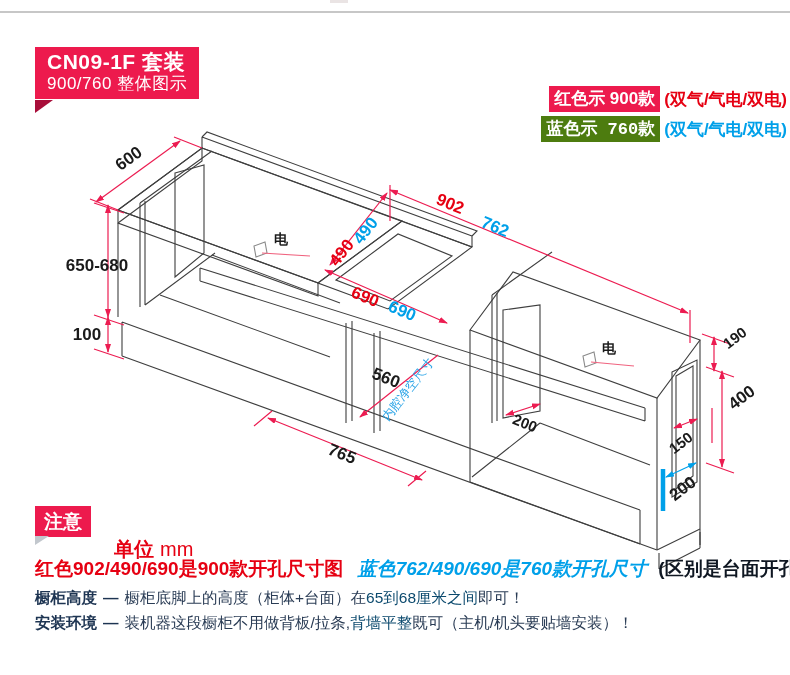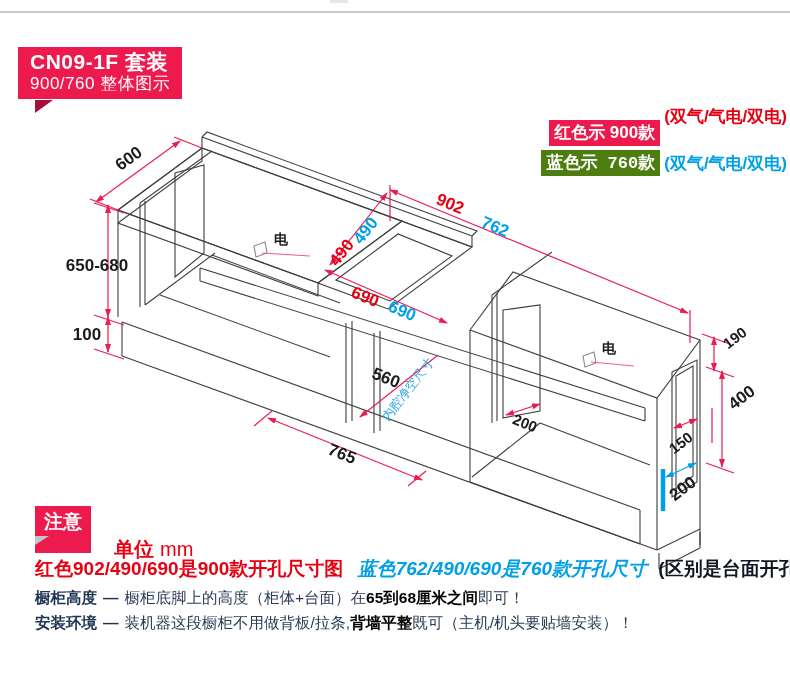--- a/index.html
+++ b/index.html
@@ -4,55 +4,55 @@
 <style>
   html,body{margin:0;padding:0;}
   body{
     width:790px;height:675px;position:relative;background:#ffffff;
     font-family:"Liberation Sans",sans-serif;overflow:hidden;
   }
   .topline{position:absolute;top:11px;left:0;width:790px;height:2px;background:#c7c7c7;}
   .artifact{position:absolute;top:0;left:330px;width:18px;height:3px;background:#eae4e4;}
 
   .model-badge{
-    position:absolute;left:18px;top:47px;background:#ed1a4d;color:#fff;
+    position:absolute;left:35px;top:47px;background:#ed1a4d;color:#fff;
     padding:3px 12px 5px 12px;line-height:1.15;
   }
   .model-badge .l1{font-size:21px;font-weight:700;letter-spacing:.5px;}
   .model-badge .l2{font-size:17px;font-weight:400;letter-spacing:.5px;}
   .model-fold{position:absolute;left:35px;top:100px;width:0;height:0;
     border-top:13px solid #a80e3a;border-right:18px solid transparent;}
 
   .legend{position:absolute;top:86px;right:3px;}
   .legend .row{display:flex;justify-content:flex-end;align-items:center;margin-bottom:4px;}
   .legend .chip{color:#fff;font-size:17px;font-weight:700;padding:1px 5px 2px 5px;}
-  .legend .chip.red{background:#ed1a4d;margin-top:34px;}
+  .legend .chip.red{background:#ed1a4d;}
   .legend .chip.blue{background:#4d7c0f;font-family:Liberation Mono, monospace;}
   .legend .suffix{font-size:17px;font-weight:700;margin-left:4px;}
   .legend .suffix.red{color:#e60012;}
   .legend .suffix.blue{color:#00a0e9;}
 
   .diagram{position:absolute;left:0;top:125px;}
 
   .note-badge{position:absolute;left:35px;top:506px;background:#ed1a4d;color:#fff;
-    font-size:19px;font-weight:700;padding:3px 9px 18px 9px;}
+    font-size:19px;font-weight:700;padding:3px 9px 2px 9px;}
   .note-fold{position:absolute;left:35px;top:536px;width:0;height:0;
     border-top:9px solid #c2c7cd;border-right:14px solid transparent;}
   .unit{position:absolute;left:114px;top:536px;color:#e60012;font-size:20px;font-weight:700;}
   .unit .v{margin-left:6px;font-weight:400;}
 
   .headline{position:absolute;left:35px;top:556px;font-size:19px;font-weight:700;white-space:nowrap;}
   .headline .r{color:#e60012;}
   .headline .b{color:#00a0e9;margin-left:9px;font-style:italic;}
   .headline .t{color:#0f1722;margin-left:6px;}
 
   .notes{position:absolute;left:35px;top:585px;font-size:15.5px;color:#2a3c55;line-height:25px;white-space:nowrap;}
   .notes .lbl{font-weight:700;color:#1d3452;}
   .notes .dash{margin:0 6px;color:#1d3452;font-weight:700;}
-  .notes .bseg{font-weight:700;color:#000000;}
+  .notes .bseg{font-weight:400;color:#0c4a6e;}
 
   svg text{font-family:"Liberation Sans",sans-serif;}
   .dimnum{font-size:17px;font-weight:700;fill:#1a1a1a;}
   .dimnum-s{font-size:15px;font-weight:700;fill:#1a1a1a;}
   .rednum{font-size:17px;font-weight:700;fill:#e60012;}
   .bluenum{font-size:17px;font-weight:700;fill:#00a0e9;}
   .elec{font-size:14px;font-weight:700;fill:#1a1a1a;}
   .bluenote{font-size:12.5px;font-weight:400;fill:#29a3e6;}
 </style>
 </head>

